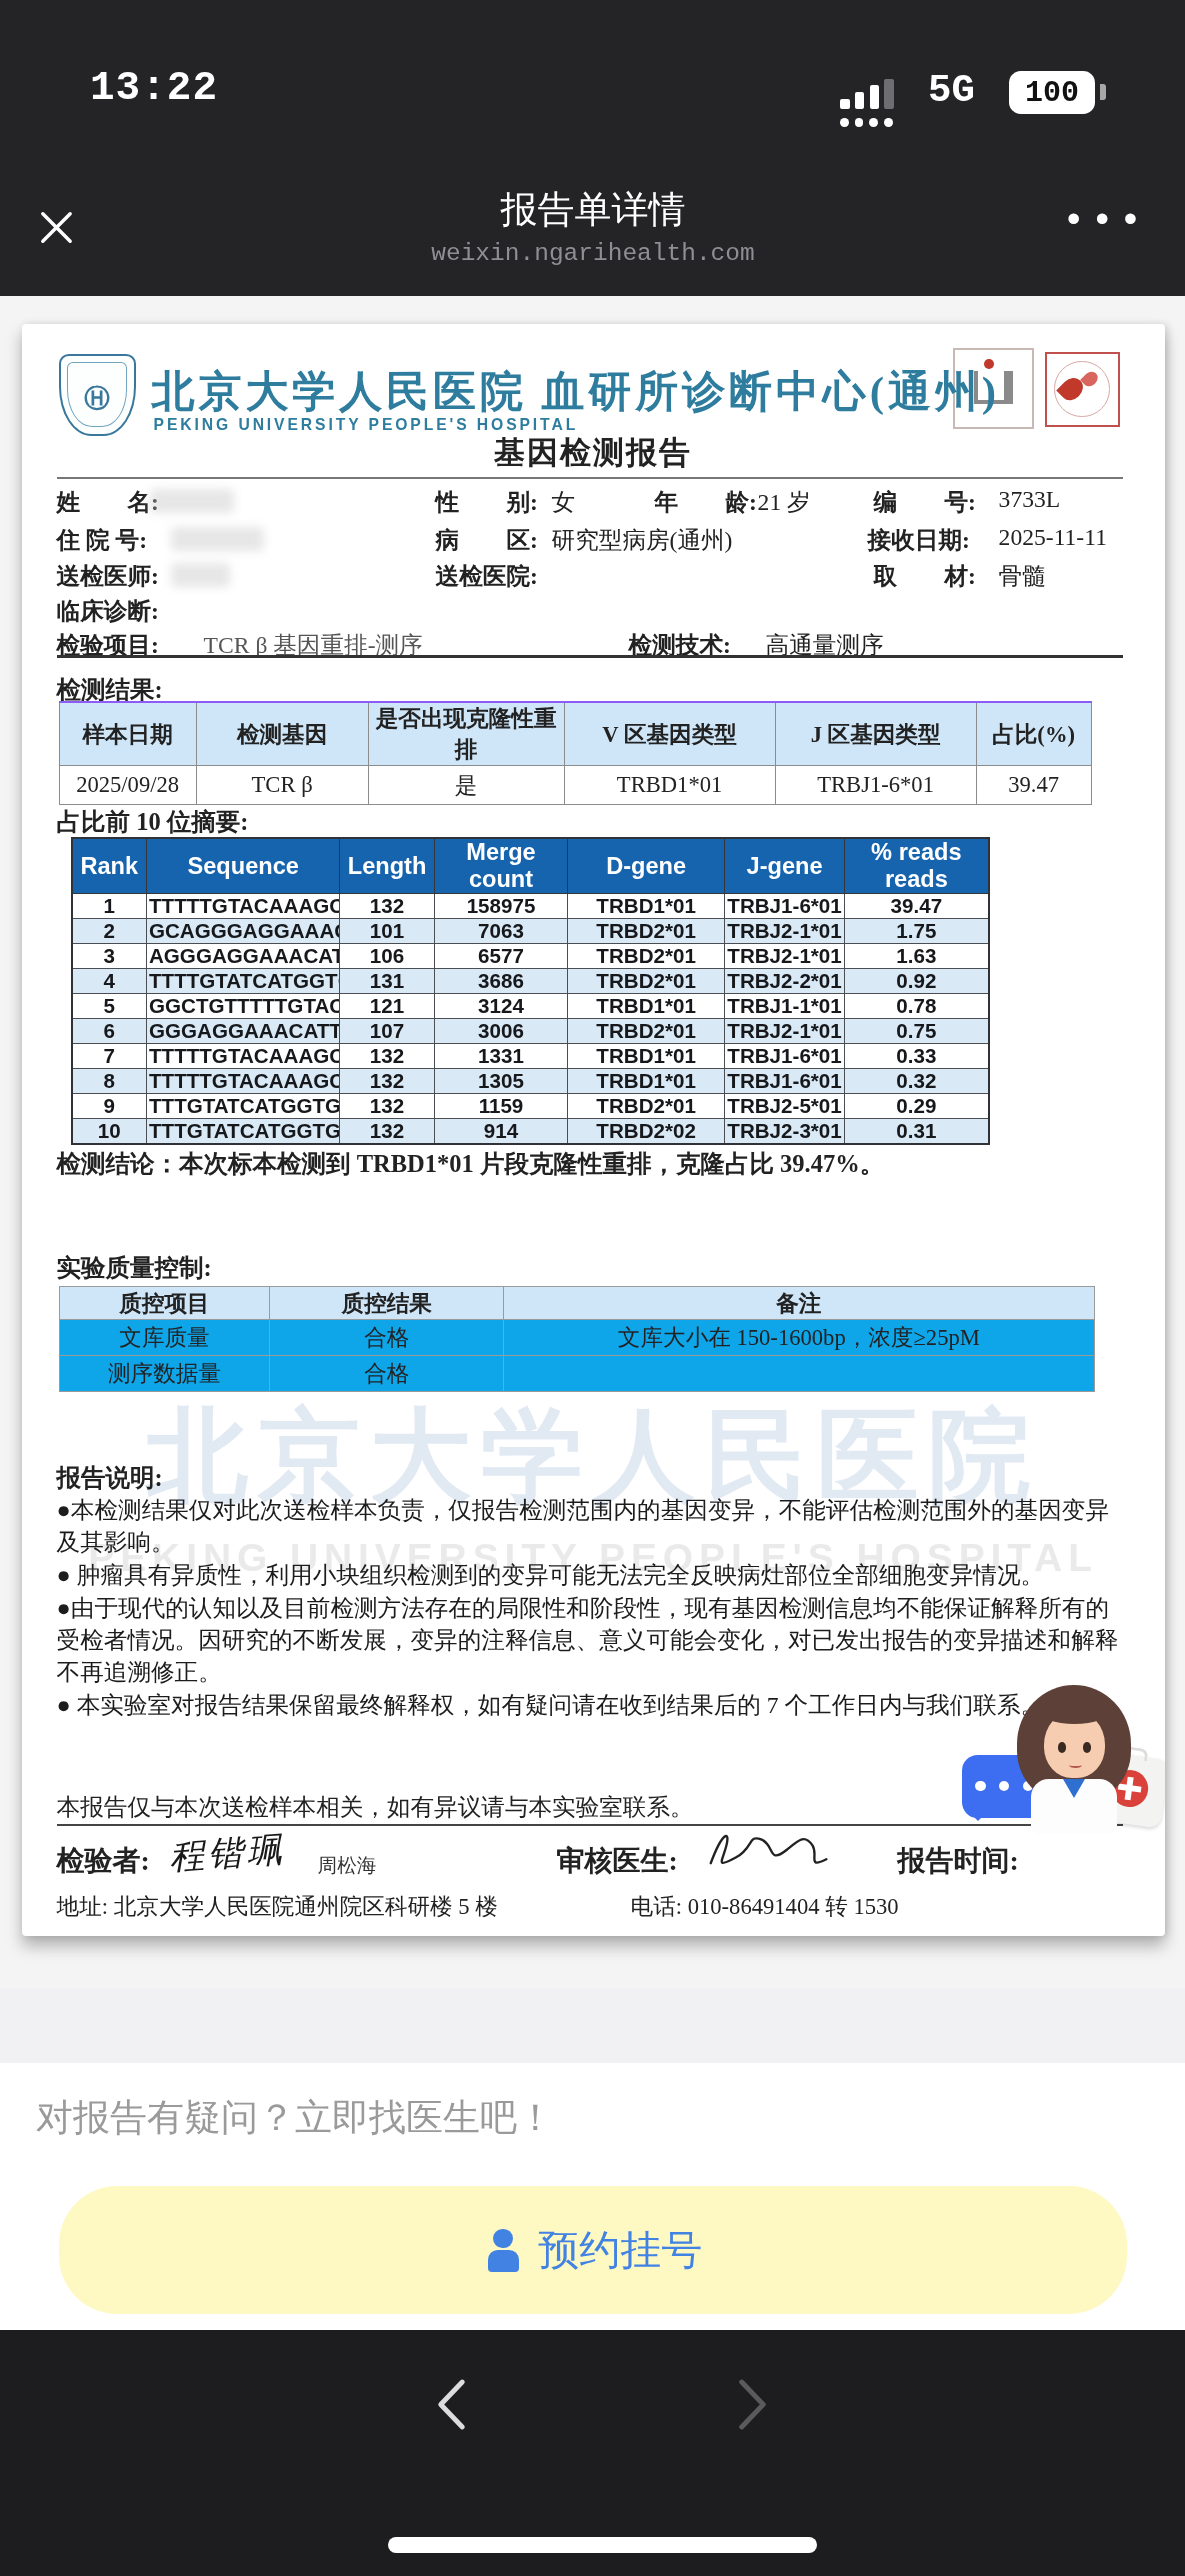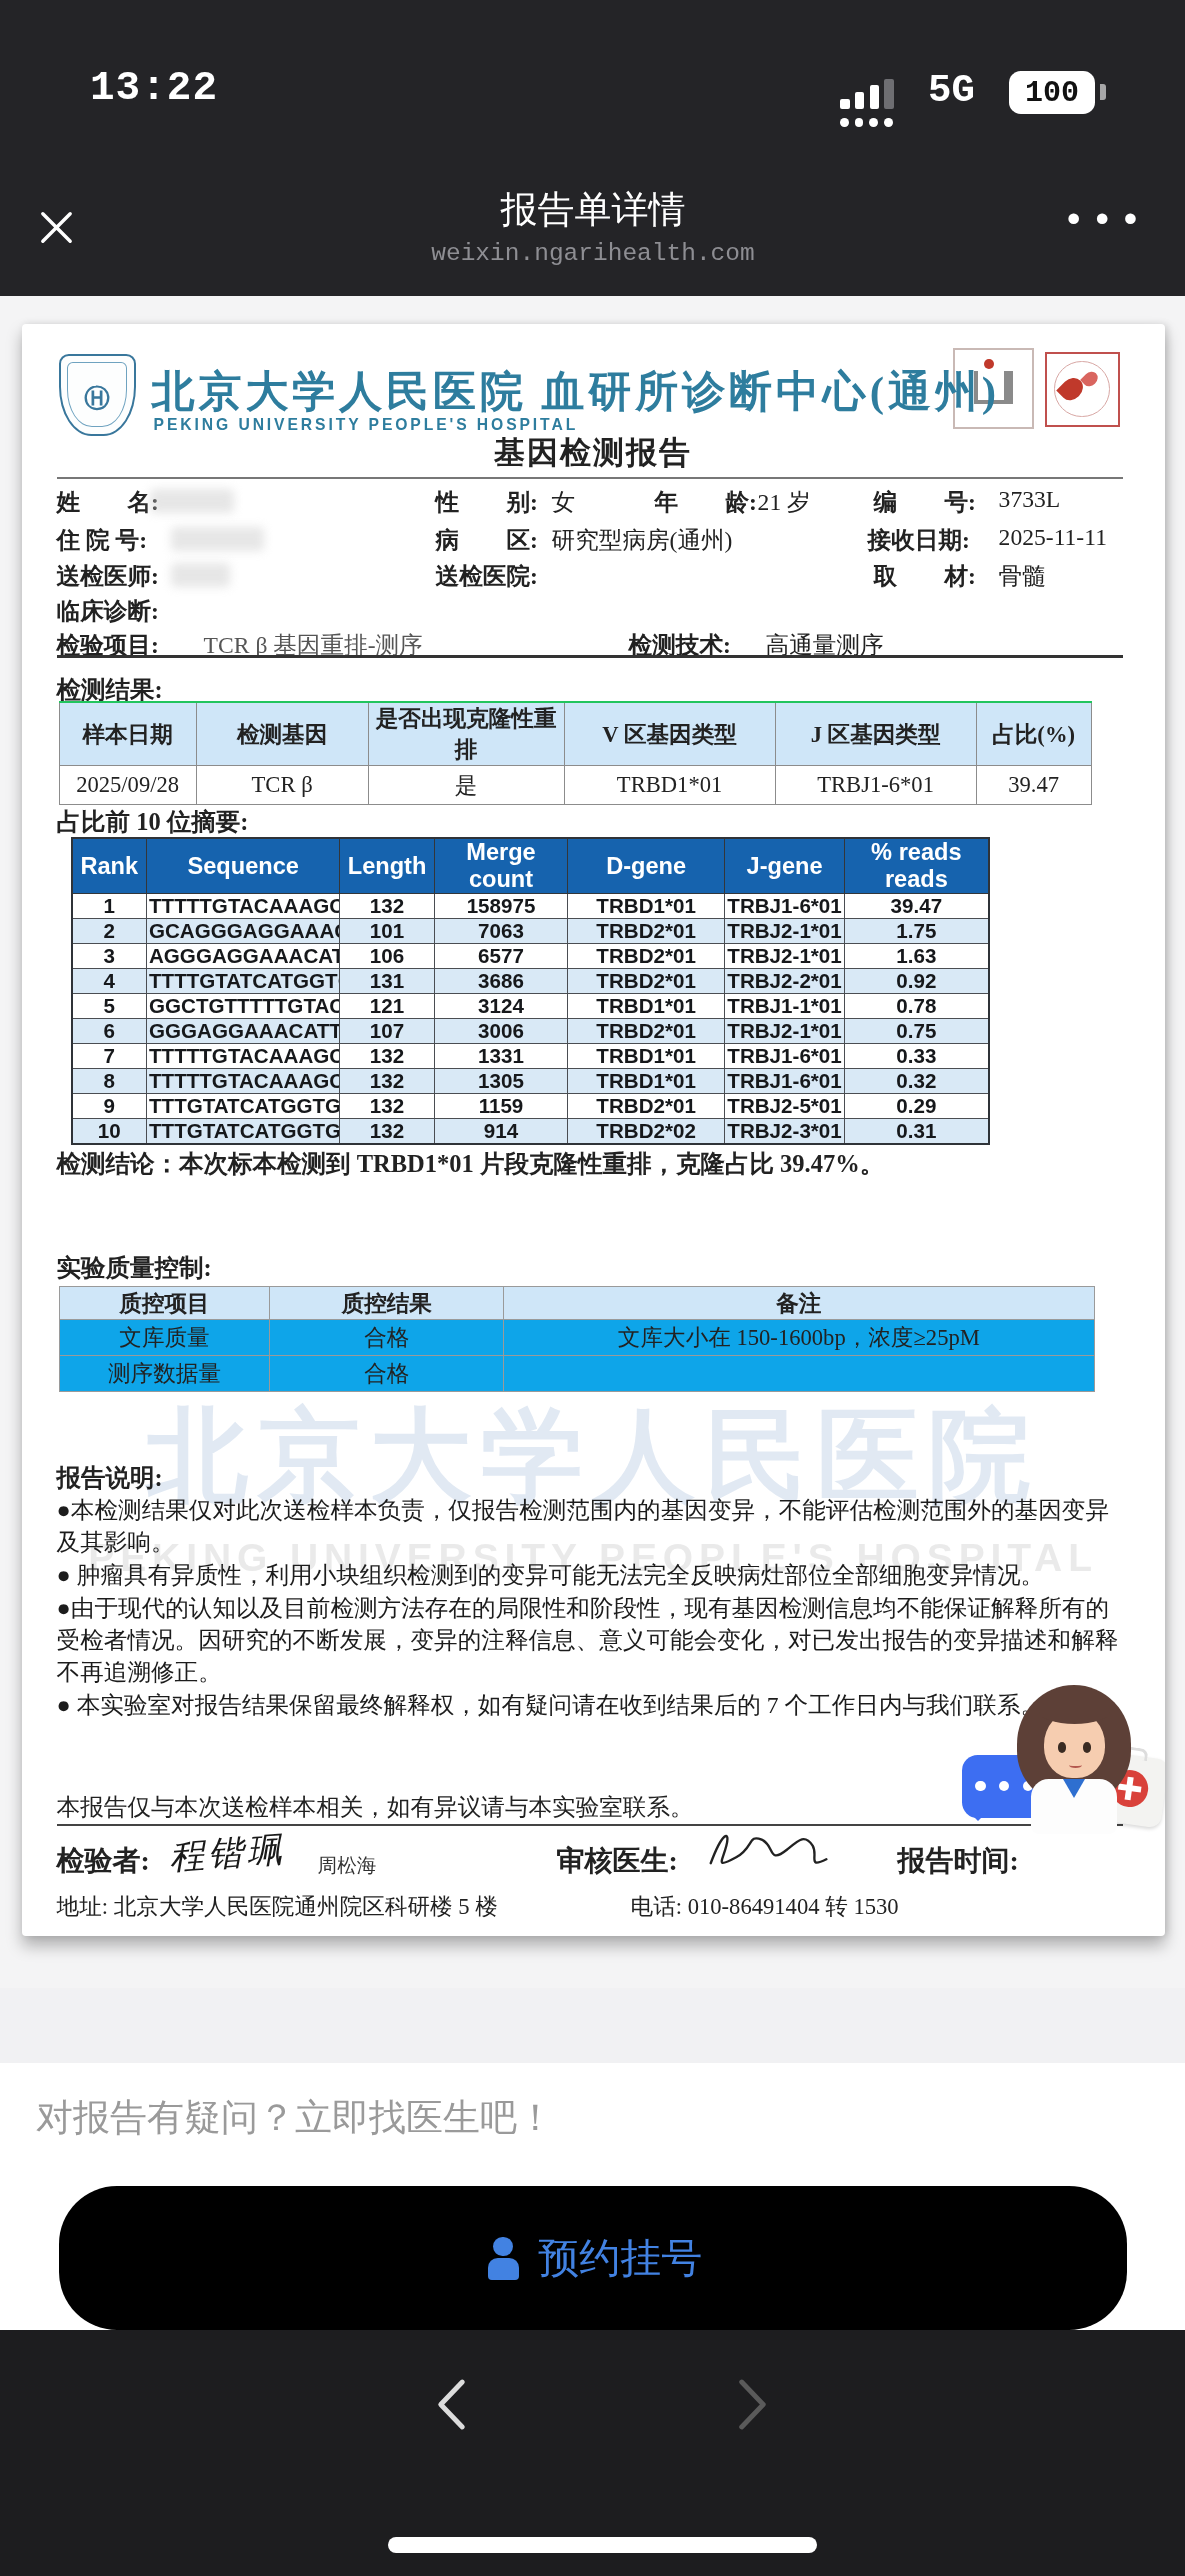--- a/index.html
+++ b/index.html
@@ -62,21 +62,21 @@
   .info-value { font-size:23.6px; white-space:nowrap; }
   .redacted { height:23.6px; background:#c9c9c9; opacity:.45; filter:blur(4.9px); border-radius:3.9px; }
 
   .sec-label { font-weight:700; font-size:24.5px; }
 
   table { border-collapse:collapse; font-size:22.6px; }
   
   .result-table { left:37px; top:377px; width:1033px; }
   .result-table th { background:#cfe6f8; border:1px solid #8c8c8c; height:39px; font-weight:700; }
   .result-table td { border:1px solid #8c8c8c; height:39px; text-align:center; }
-  .result-table thead tr { border-top:2px solid #22c55e; }
+  .result-table thead tr { border-top:2px solid #8b5cf6; }
 
   
   .top10-table { left:49px; top:513px; width:919px; font-family:"Liberation Sans",sans-serif; }
   .top10-table th { background:#1663ae; color:#fff; border:1px solid #33363a; height:36px; font-size:23.6px; font-weight:700; }
   .top10-table td { border:1px solid #4a4d52; height:23.6px; text-align:center; font-size:20.6px; font-weight:600; color:#16181b; padding:0 2px; }
   .top10-table tbody tr:nth-child(even) { background:#d9e9f6; }
   .top10-table td.seq { text-align:left; white-space:nowrap; overflow:hidden; max-width:192px; }
   .top10-table { border:2px solid #2f3338; }
 
   .conclusion { left:35px; top:823px; width:1070px; font-size:24.5px; font-weight:700; }
@@ -122,21 +122,21 @@
   .ai-avatar .coat { position:absolute; left:19.6px; top:94px; width:86px; height:55px; background:#fdfdfd; border-radius:17.7px 17.7px 7.9px 7.9px; }
   .ai-avatar .collar { position:absolute; left:51px; top:94px; width:0; height:0; border:11.8px solid transparent; border-top:19.6px solid #2e6fd0; }
   .ai-btn { left:952px; top:1494px; width:192px; height:75px; border-radius:37px;
     background:linear-gradient(180deg,#8fd0ff 0%,#2f8df0 45%,#1669d8 100%);
     box-shadow:0 3.9px 7.9px rgba(20,80,180,.4), inset 0 2px 2.9px rgba(255,255,255,.7);
     display:flex; align-items:center; justify-content:center; }
   .ai-btn span { color:#fff; font-size:30px; font-weight:700; letter-spacing:2px; text-shadow:0 1px 2px rgba(0,60,140,.6); font-family:"Liberation Sans",sans-serif; }
 
   
   .prompt-text { position:absolute; left:36px; top:2093px; font-size:37px; color:#9a9a9a; }
-  .book-btn { position:absolute; left:59px; top:2186px; width:1068px; height:144px; background:#000000; border-radius:58px;
+  .book-btn { position:absolute; left:59px; top:2186px; width:1068px; height:128px; background:#fef9c3; border-radius:58px;
     display:flex; align-items:center; justify-content:center; gap:15.7px; cursor:pointer; }
   .book-btn .label { color:#4282e2; font-size:41px; }
   .person-icon { position:relative; width:39px; height:43px; }
   .person-icon .head { position:absolute; left:9.8px; top:0; width:19.6px; height:19.6px; background:#4282e2; border-radius:50%; }
   .person-icon .body { position:absolute; left:3.9px; top:21.6px; width:31px; height:21.6px; background:#4282e2; border-radius:9.8px 9.8px 3.9px 3.9px; }
 
   
   .bottom-bar { position:absolute; left:0; top:2330px; width:1186px; height:246px; background:#1d1d1f; }
   .chev { position:absolute; top:2374px; width:47px; height:61px; cursor:pointer; }
   .chev-back { left:429px; } .chev-fwd { left:728px; }

